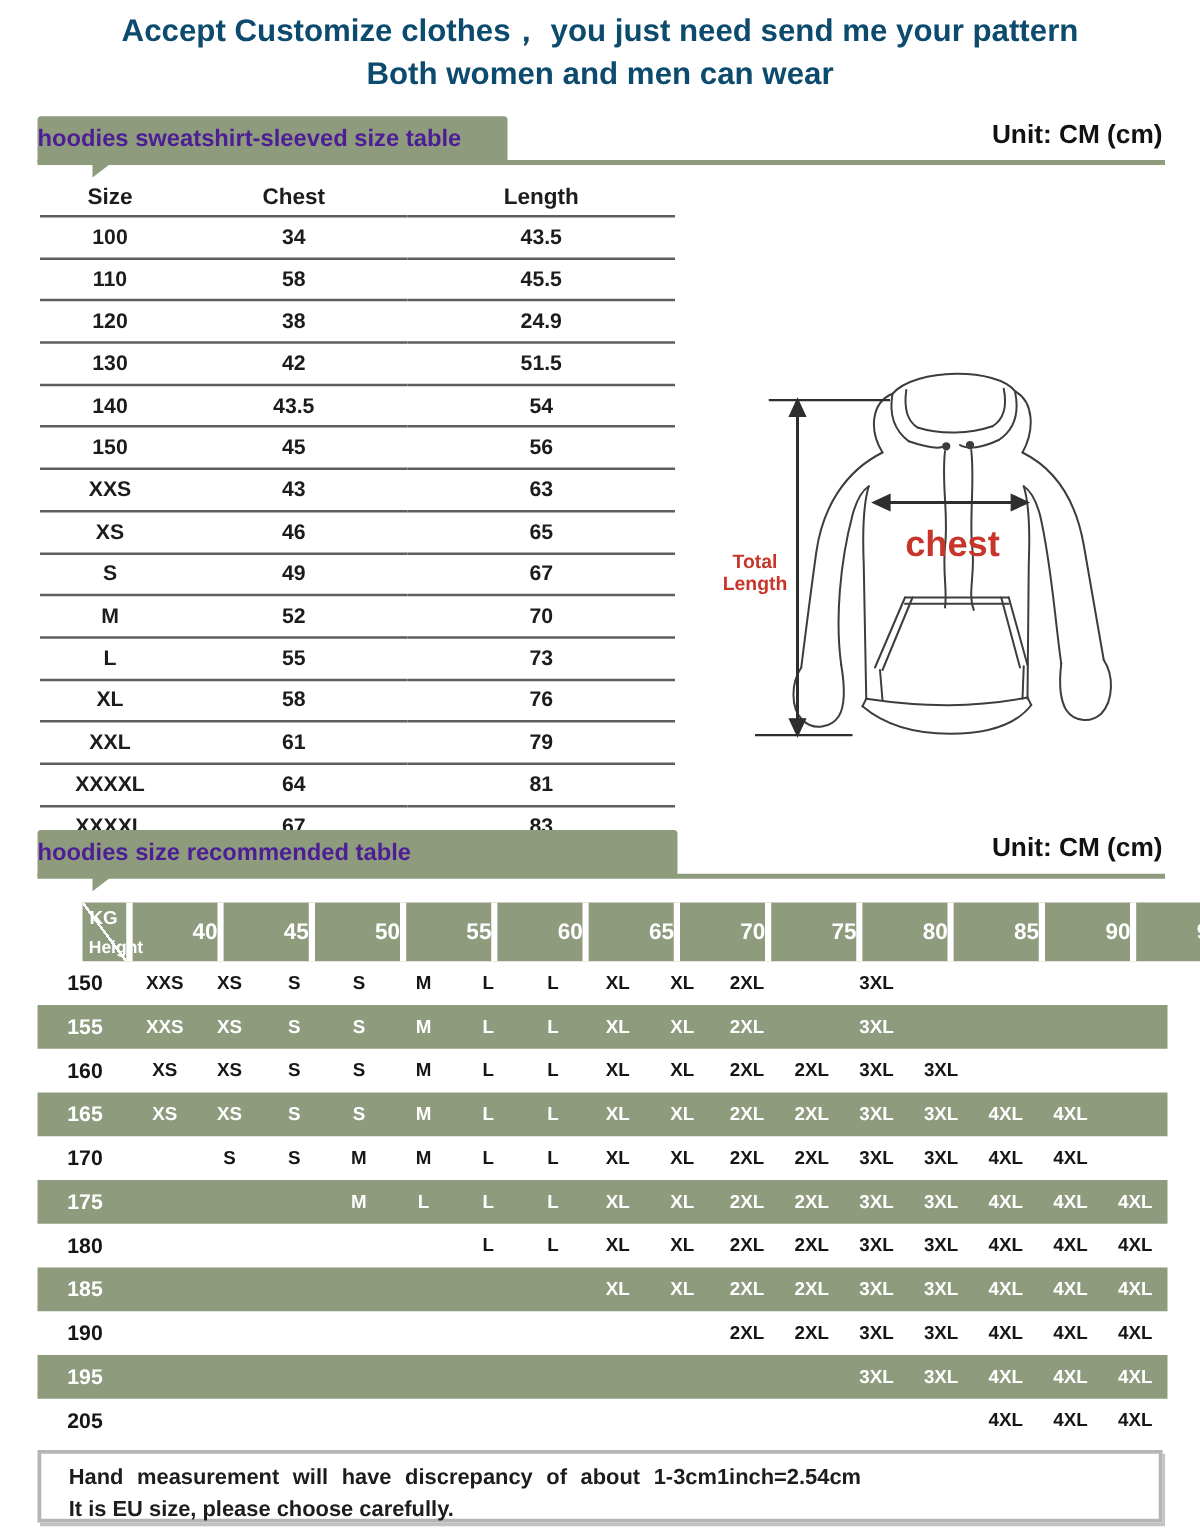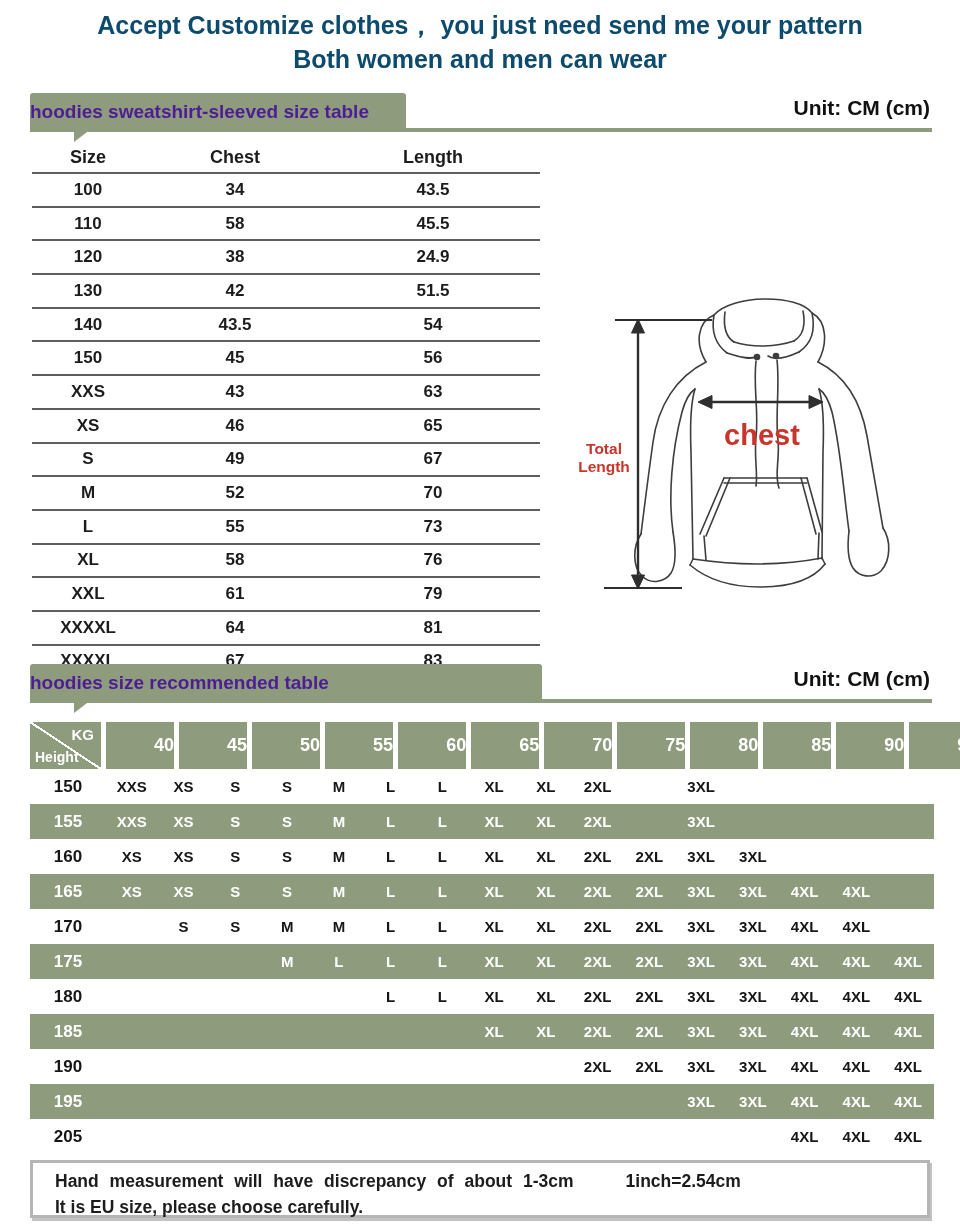--- a/index.html
+++ b/index.html
@@ -45,34 +45,34 @@
   
   .recommend { position:absolute; top:722px; left:30px; width:904px; }
   .rheader, .rrow { display:grid; grid-template-columns:76px repeat(16,1fr); }
   .rheader { height:47px; }
   .khead { background:var(--green,#8e9b7d); color:#fff; font-weight:bold; font-size:18px;
            text-align:center; line-height:47px; border-right:5px solid #fff; box-sizing:border-box;padding-left:48px; }
   .corner { position:relative; background:
               linear-gradient(to bottom left, transparent calc(50% - 1px),
                 #ffffff calc(50% - 1px), #ffffff calc(50% + 1px), transparent calc(50% + 1px)),
               var(--green,#8e9b7d);
-            border-right:5px solid #fff; box-sizing:border-box; }
+            border-right:5px solid #fff; box-sizing:border-box;margin-left:36px; }
   .corner .kg { position:absolute; top:4px; right:7px; color:#fff; font-weight:bold; font-size:15px; }
   .corner .height { position:absolute; bottom:4px; left:5px; color:#fff; font-weight:bold; font-size:14px; }
   .rrow { height:35px; align-items:center; text-align:center; font-weight:bold; color:#161616; }
   .rrow.green { background:var(--green,#8e9b7d); color:#ffffff; }
   .rrow .hlabel { font-size:17px; }
   .rrow .rcell { font-size:15px; }
 
   
   .footer { position:absolute; top:1160px; left:30px; width:900px; height:58px;
             border:3px solid #b5b5b5; box-sizing:border-box;
             box-shadow:2px 3px 0 rgba(120,120,120,.45); background:#fff; }
   .footer .f1 { margin:8px 0 0 22px; font-size:17.5px; font-weight:bold; word-spacing:6px; white-space:nowrap; }
-  .footer .f1 .right { margin-left:52px; word-spacing:0; }
+  .footer .f1 .right { word-spacing:0; }
   .footer .f2 { margin:5px 0 0 22px; font-size:17.5px; font-weight:bold; }
 
   svg text { font-family:"Liberation Sans","DejaVu Sans",sans-serif; }
 </style>
 </head>
 <body>
 
 <div class="title">
   <div>Accept Customize clothes， you just need send me your pattern</div>
   <div>Both women and men can wear</div>

